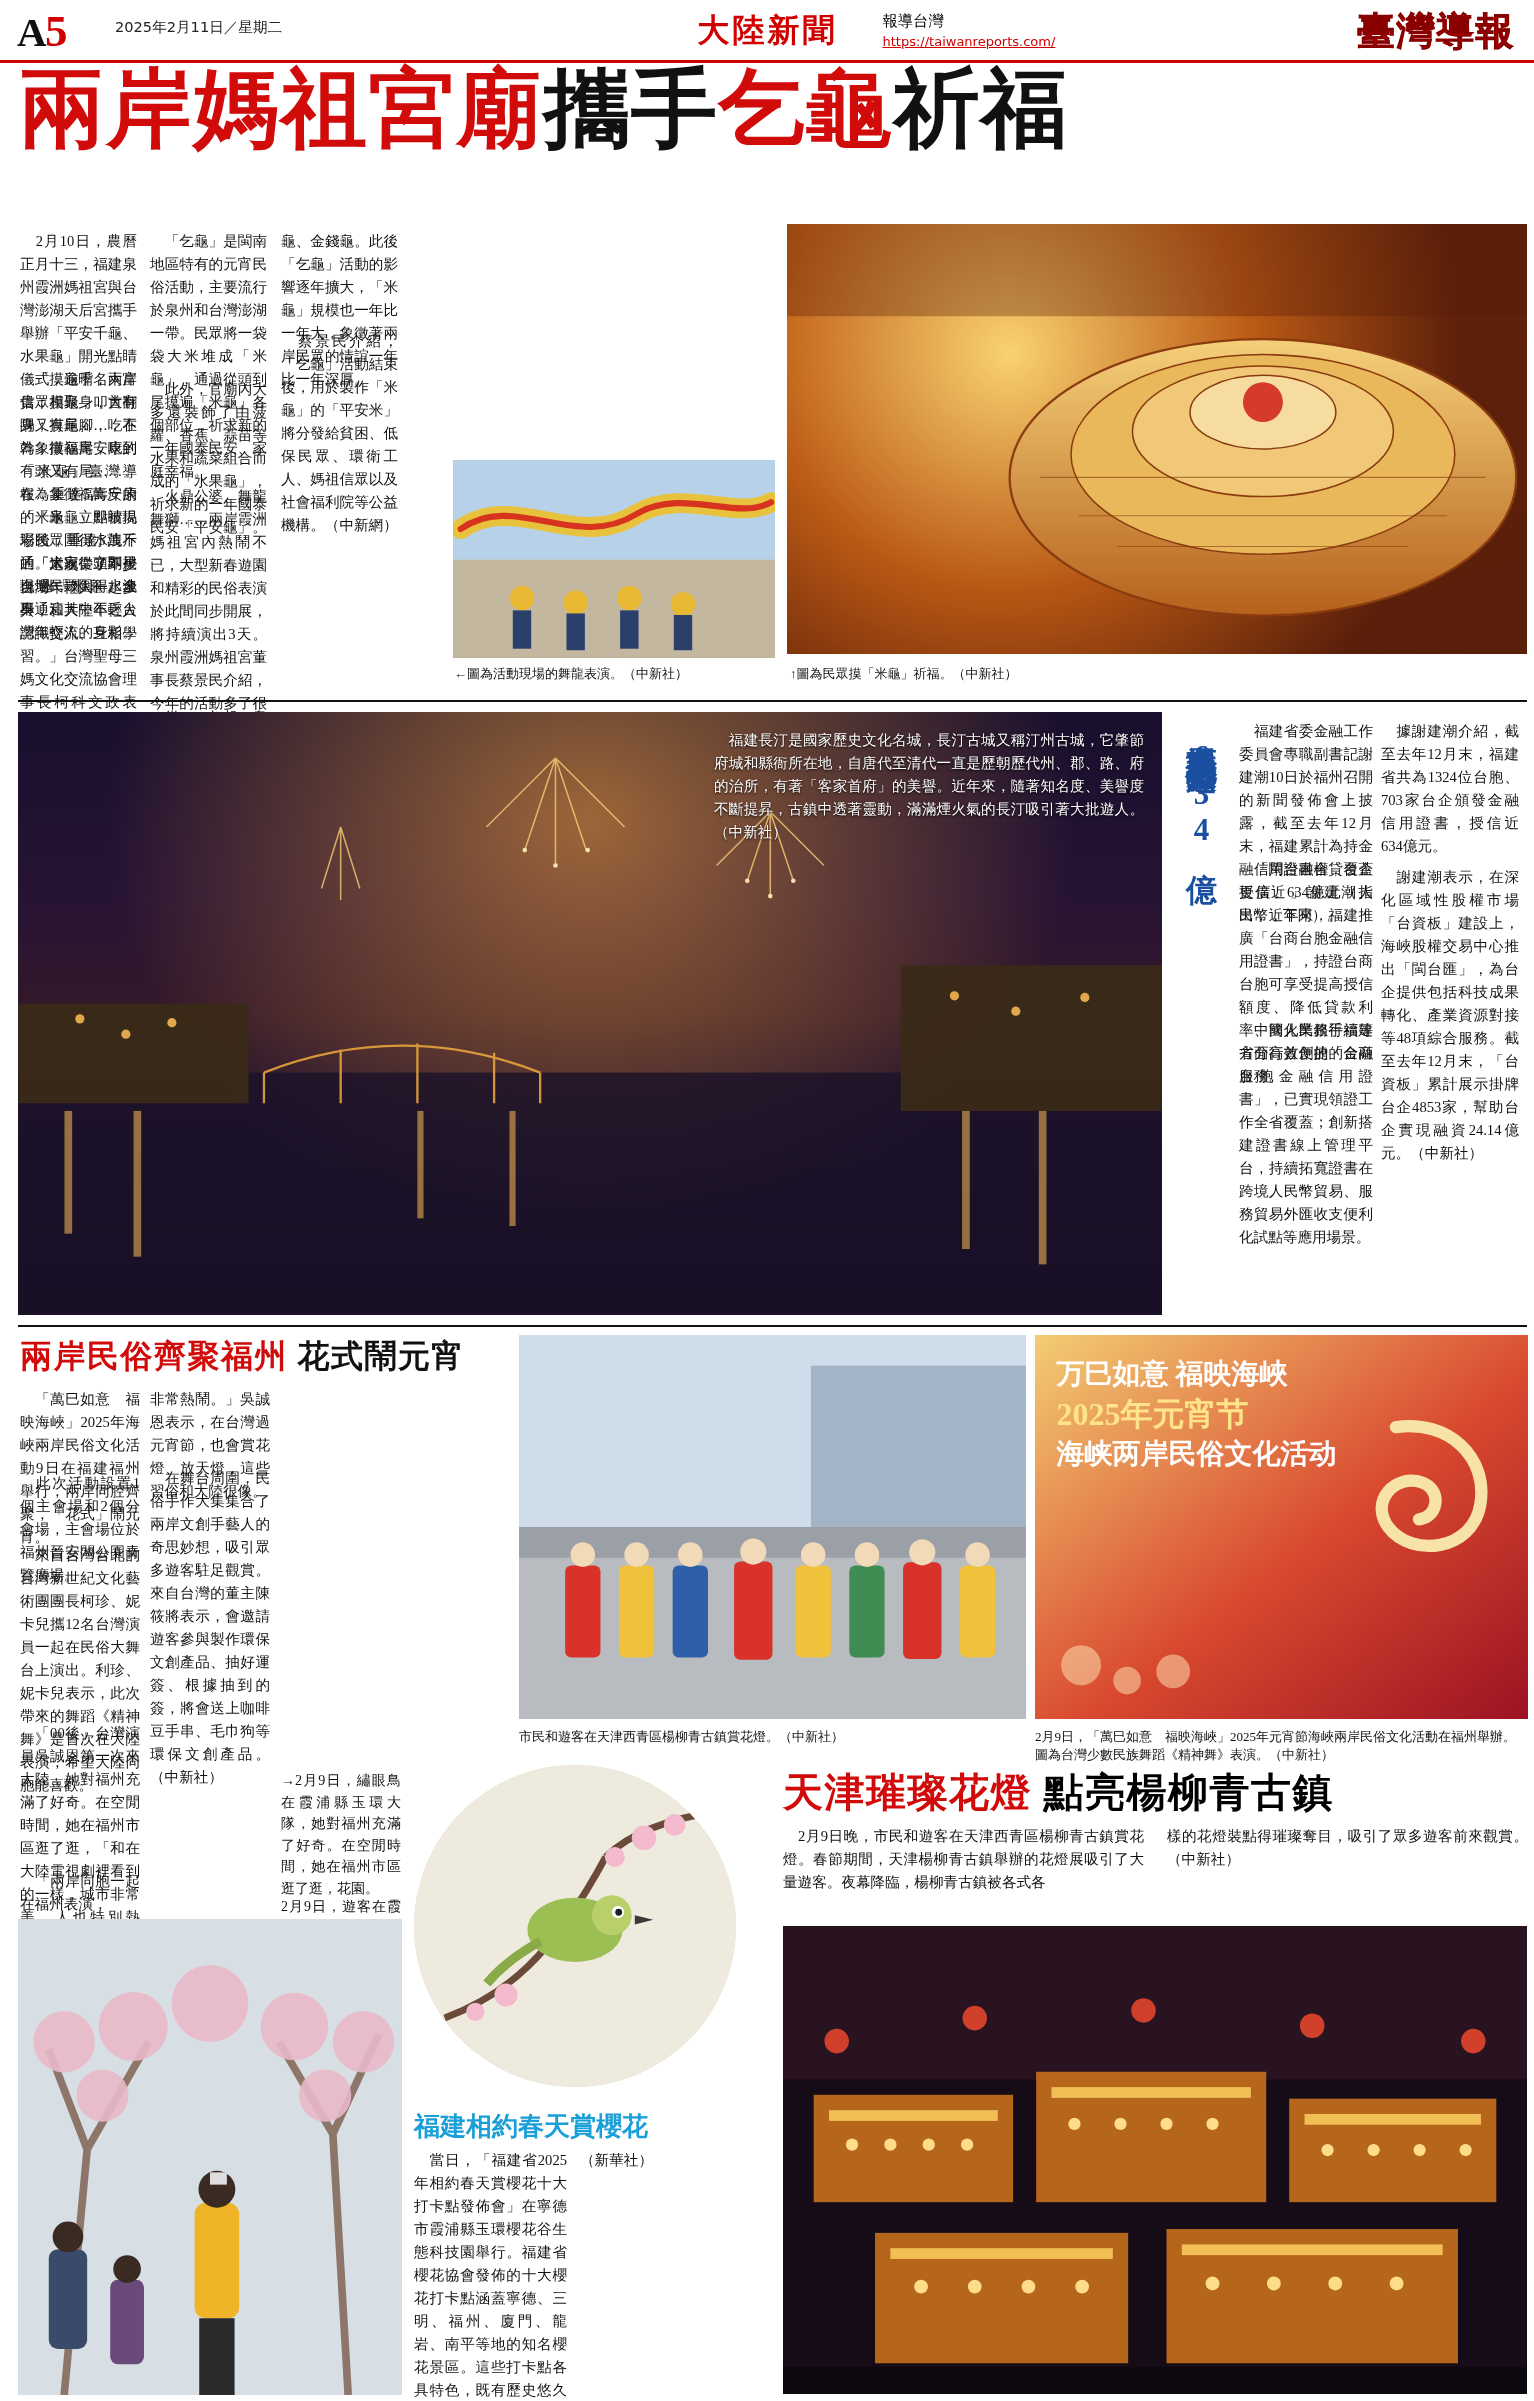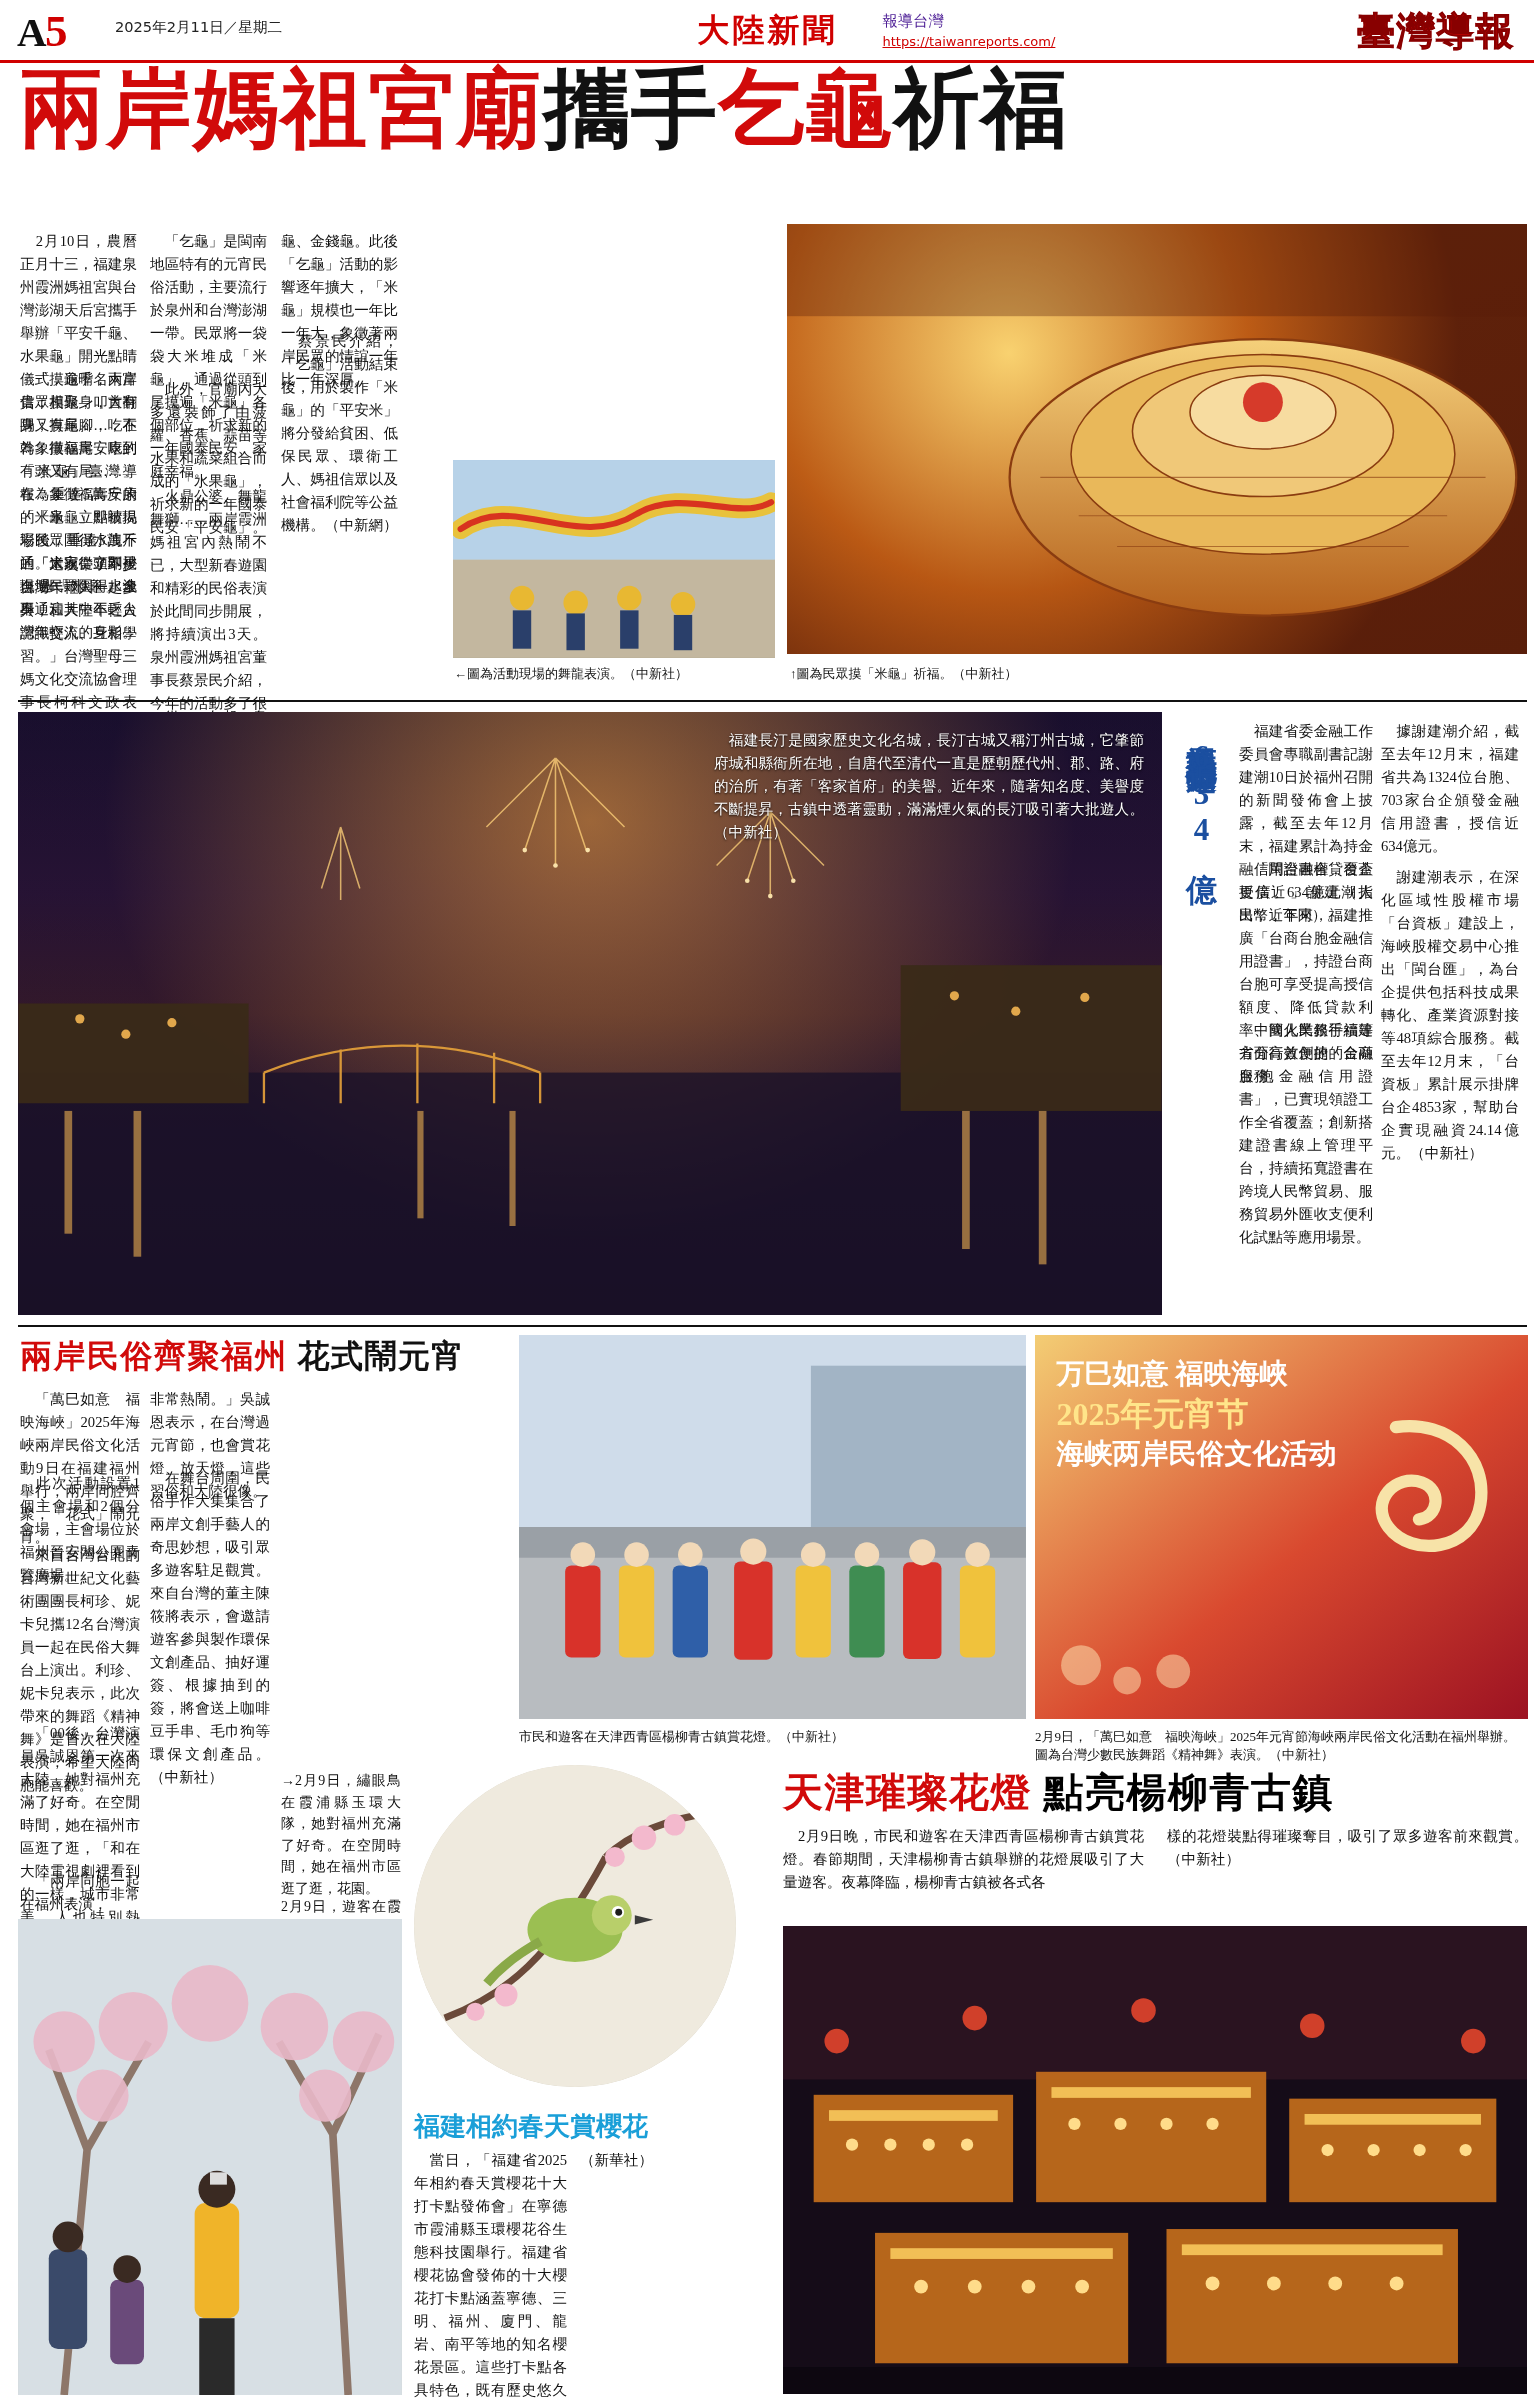--- a/index.html
+++ b/index.html
@@ -4,21 +4,21 @@
 <style>
   html, body { margin:0; padding:0; background:#ffffff; }
   body { width:1535px; height:2401px; font-family:"DejaVu Sans", sans-serif; color:#111; position:relative; overflow:hidden; }
 
   
   .masthead { position:absolute; left:0; top:0; width:1535px; height:60px; border-bottom:3.1px solid #d00000; }
   .page-badge { position:absolute; left:17px; top:4.6px; font-family:"Liberation Serif", serif; font-weight:bold; font-size:41px; color:#111; letter-spacing:-1.5px; }
   .page-badge .num { color:#d00000; font-size:45px; }
   .mast-date { position:absolute; left:115px; top:18.4px; font-family:"DejaVu Sans", sans-serif; font-size:14.6px; color:#222; }
   .mast-section { position:absolute; left:50%; top:9.2px; transform:translateX(-50%); font-family:"Liberation Serif", serif; font-weight:bold; font-size:32px; color:#d00000; letter-spacing:3.1px; }
-  .mast-sub { position:absolute; left:calc(50% + 115px); top:10.7px; font-size:15.3px; color:#4c1d95; font-family:"Liberation Serif", serif; }
+  .mast-sub { position:absolute; left:calc(50% + 115px); top:10.7px; font-size:15.3px; color:#000000; font-family:"Liberation Serif", serif; }
   .mast-url { position:absolute; left:calc(50% + 115px); top:34px; font-size:13px; color:#d00000; font-family:"DejaVu Sans", sans-serif; text-decoration:underline; }
   .mast-logo { position:absolute; right:20px; top:6.1px; font-family:"Liberation Serif", serif; font-weight:bold; font-size:38px; color:#c00000; letter-spacing:1.5px; -webkit-text-stroke:0.8px #800; }
 
   
   .headline-wrap { position:absolute; left:0; top:64px; width:1535px; height:100px; }
   .headline { position:absolute; left:18.4px; top:0; font-family:"Liberation Serif", serif; font-weight:bold; font-size:86px; line-height:91px; letter-spacing:1.5px; color:#d10a0a; white-space:nowrap; }
   .headline .blk { color:#111; }
   .htext { font-family:"Liberation Serif", serif; font-size:14.6px; line-height:23px; text-align:justify; }
 
   .caption { font-family:"Liberation Serif", serif; font-size:13px; line-height:18.4px; color:#111; }

